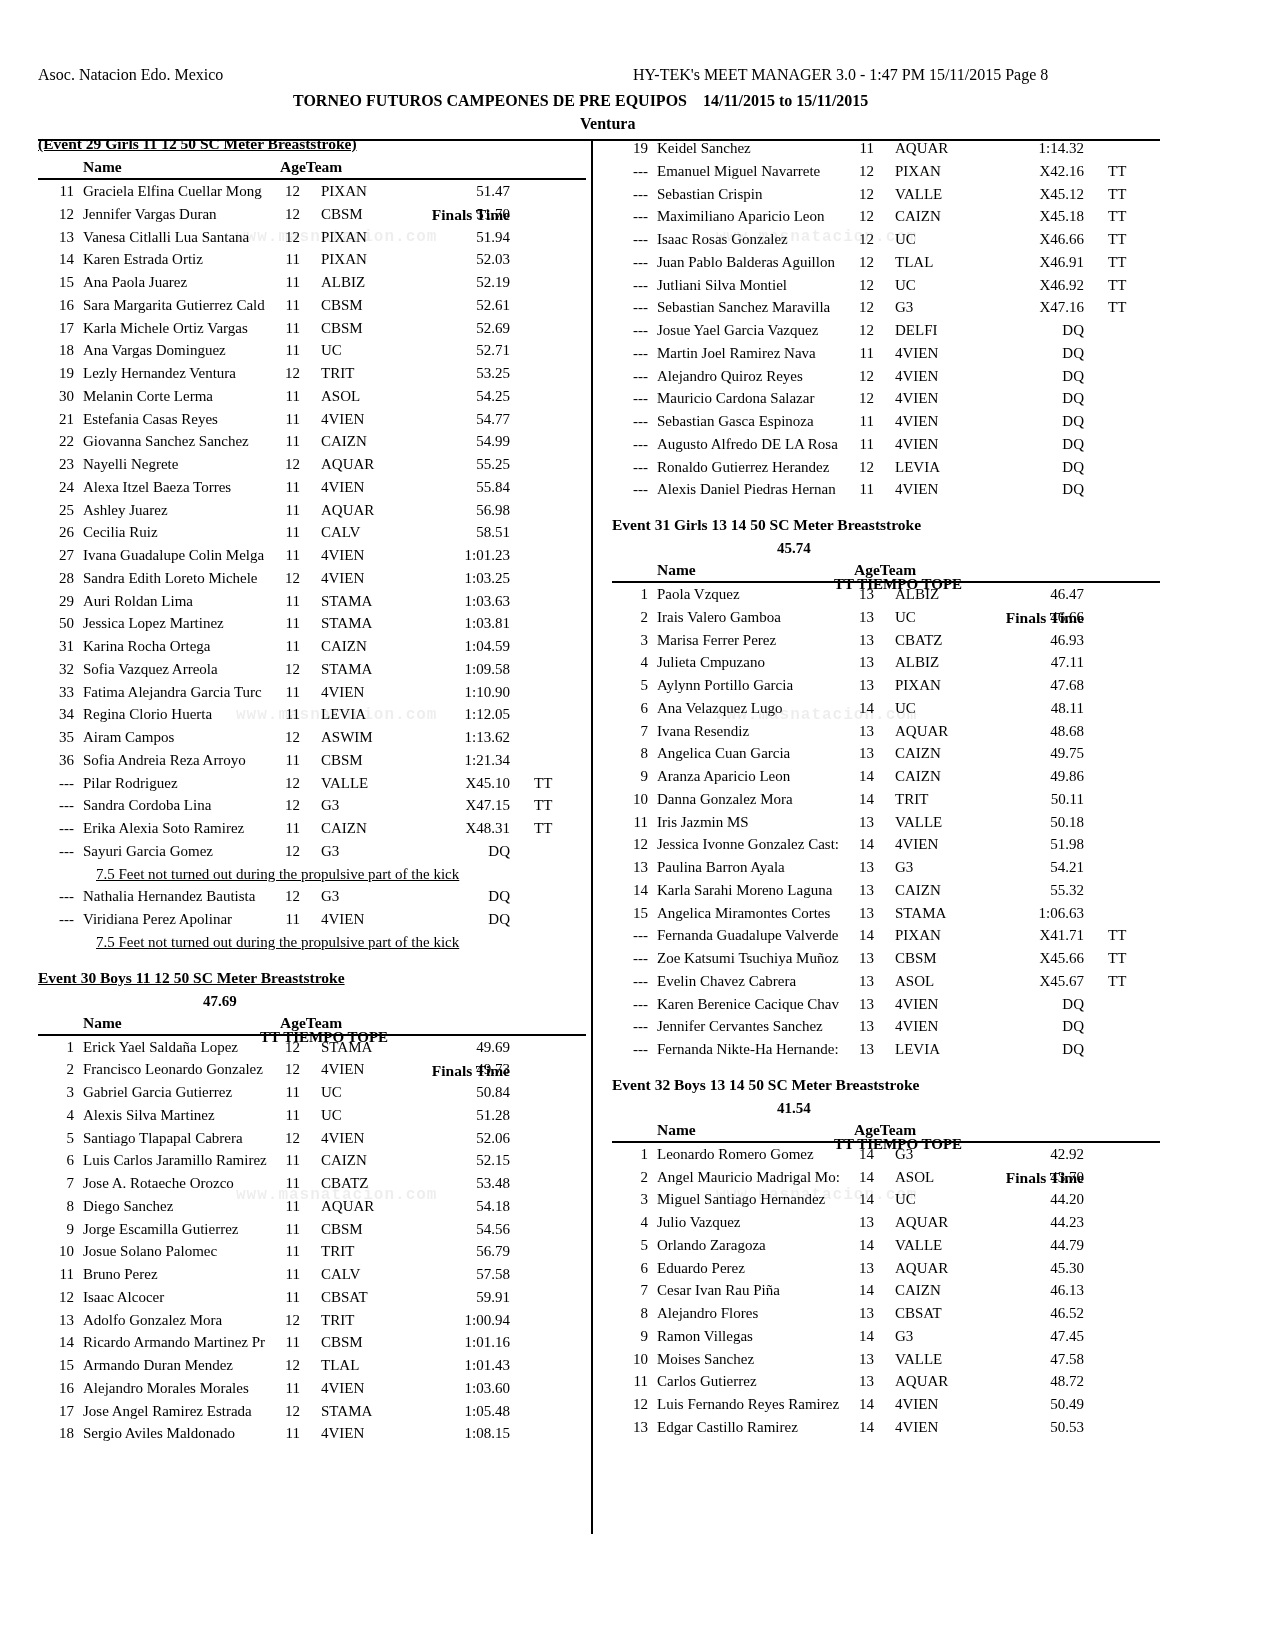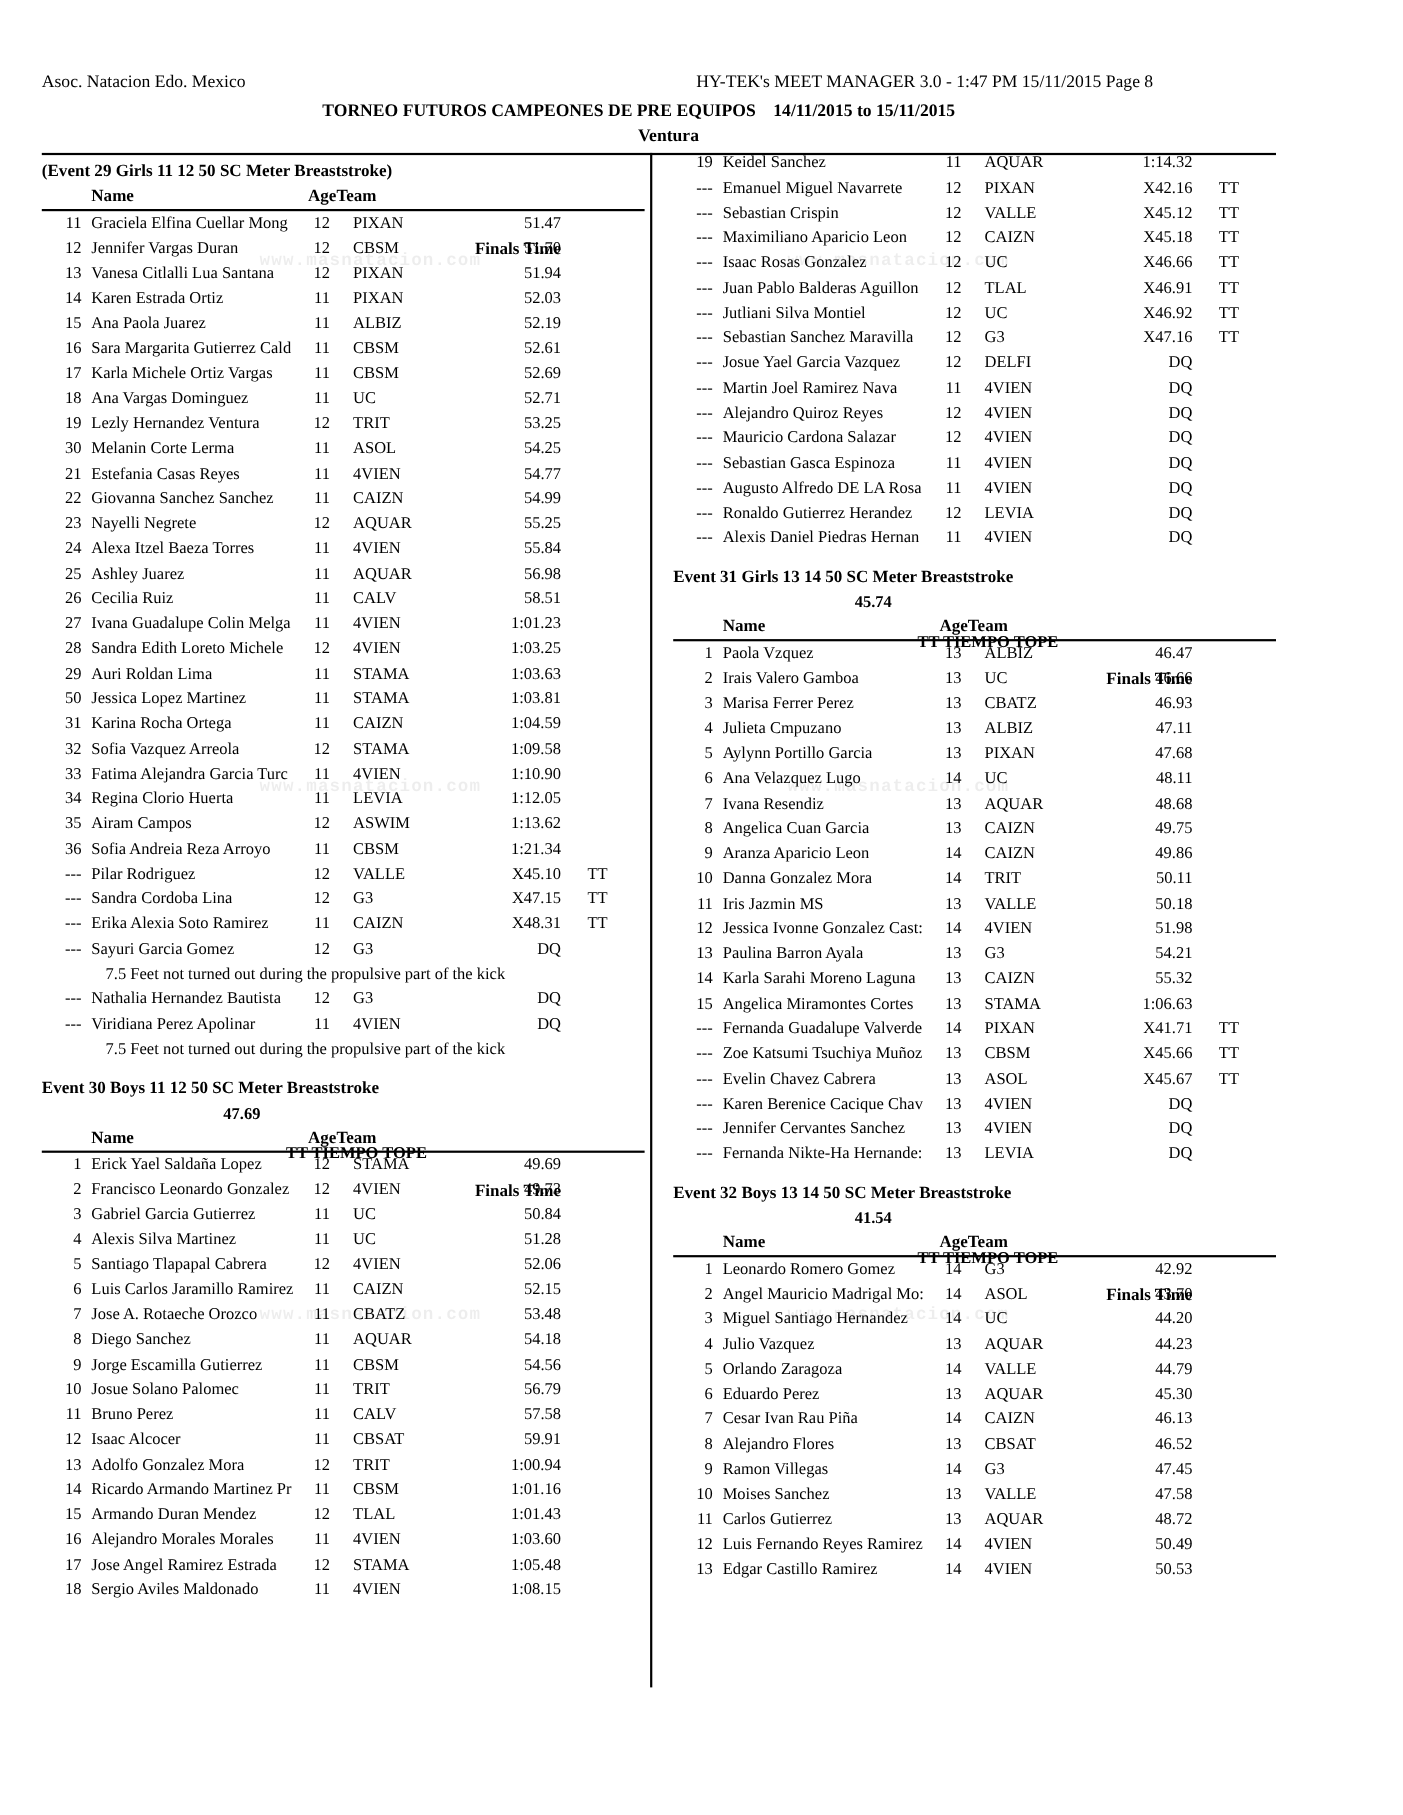--- a/index.html
+++ b/index.html
@@ -3,21 +3,21 @@
 <meta charset="utf-8">
 <style>
   html, body { margin: 0; padding: 0; background: #ffffff; }
   body { width: 1275px; height: 1650px; position: relative; overflow: hidden;
          font-family: "Liberation Serif", "DejaVu Serif", serif; color: #000; }
   .hdr { position: absolute; font-size: 16px; white-space: nowrap; }
   .bold { font-weight: bold; }
   .topline { position: absolute; left: 38px; top: 139px; width: 1122px; height: 2px; background: #000; }
   .vdiv { position: absolute; left: 591px; top: 139px; width: 2px; height: 1395px; background: #000; }
   .col { position: absolute; width: 548px; }
-  #colL { left: 38px; top: 144px; }
+  #colL { left: 38px; top: 132px; text-decoration: underline; }
   #colR { left: 612px; top: 137px; }
   .row { position: relative; height: 22.75px; font-size: 15px; line-height: 22.75px; white-space: nowrap; }
   .row > span { position: absolute; top: 0; }
   .c-place { left: 0; width: 36px; text-align: right; }
   .c-name { left: 45px; width: 190px; overflow: hidden; }
   .c-age { left: 240px; width: 22px; text-align: right; }
   .c-team { left: 283px; }
   .c-time { left: 390px; width: 82px; text-align: right; }
   .c-flag { left: 496px; }
   .ev-title { font-weight: bold; font-size: 15.5px; height: 24px; line-height: 24px; white-space: nowrap; }

